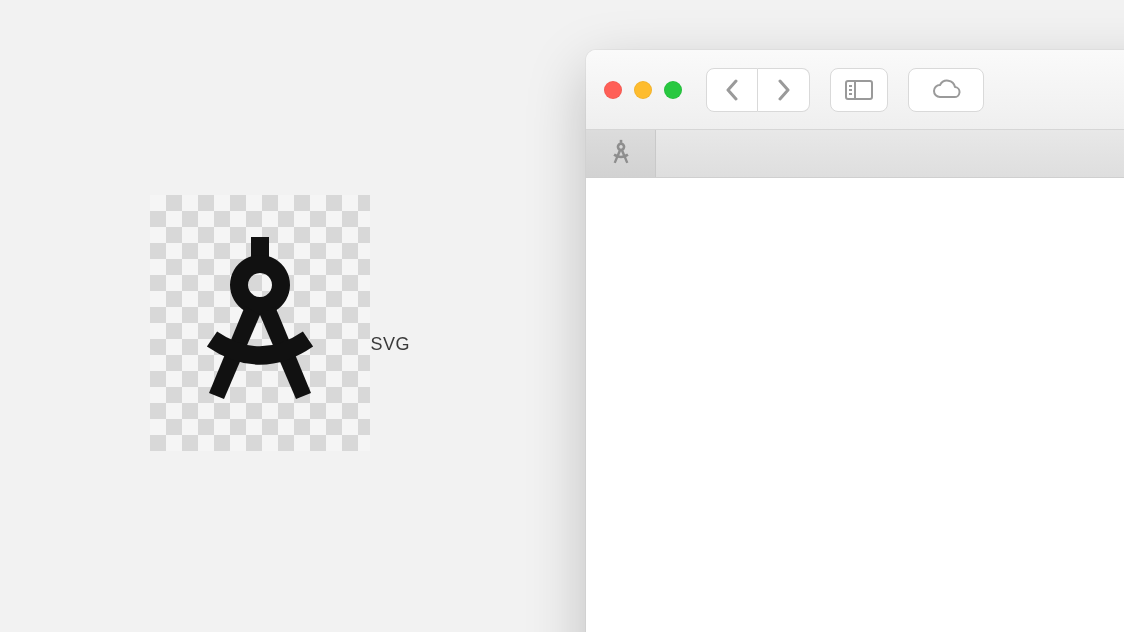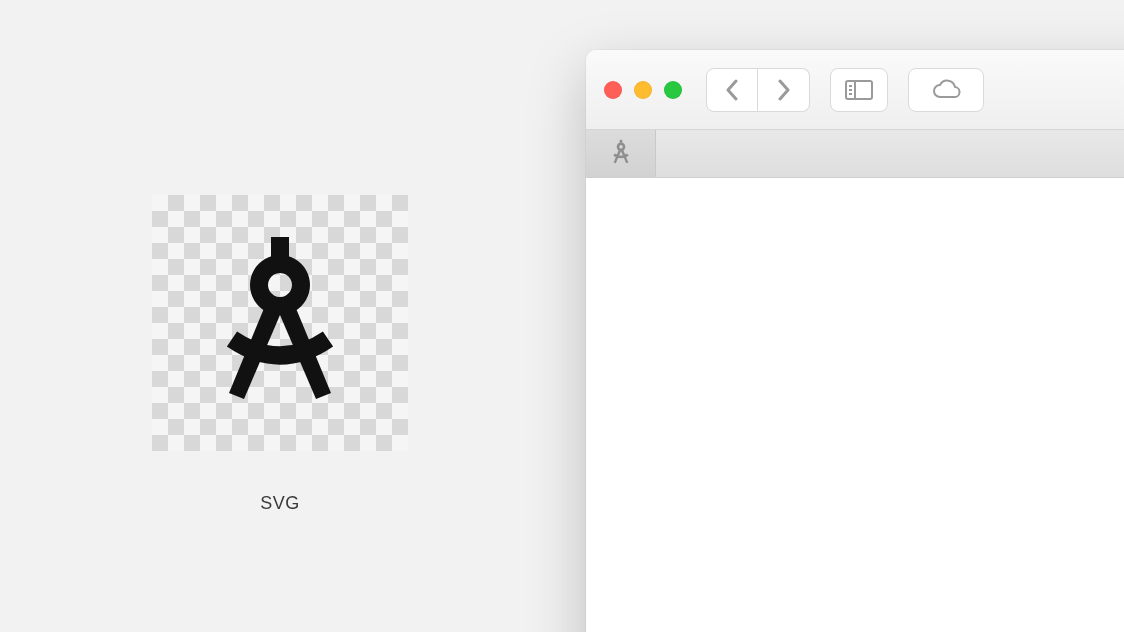--- a/index.html
+++ b/index.html
@@ -12,21 +12,21 @@
       position: relative;
     }
 
     
     .preview-area {
       position: absolute;
       left: 150px;
       top: 195px;
       width: 260px;
       display: flex;
-      flex-direction: column;
+      flex-direction: row;
       align-items: center;
     }
 
     .checkerboard {
       width: 256px;
       height: 256px;
       background-image:
         linear-gradient(45deg, #d8d8d8 25%, transparent 25%),
         linear-gradient(-45deg, #d8d8d8 25%, transparent 25%),
         linear-gradient(45deg, transparent 75%, #d8d8d8 75%),

